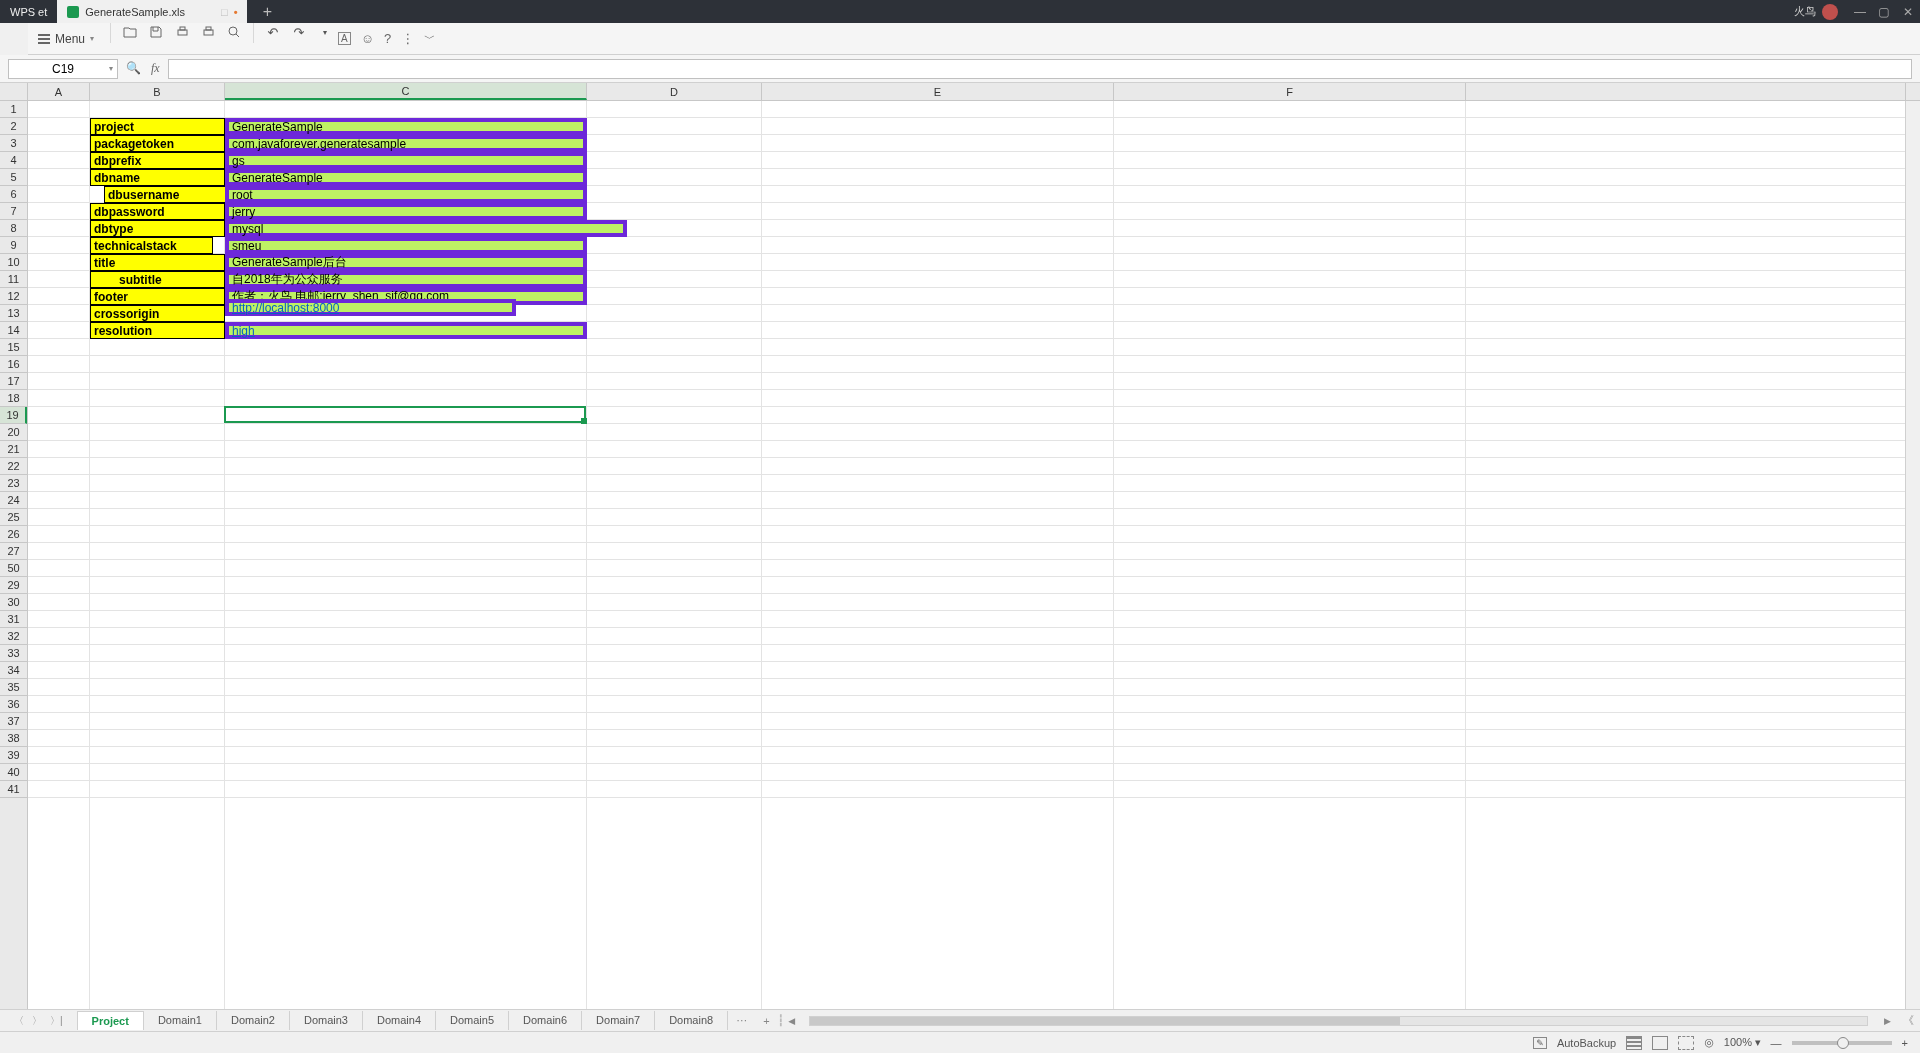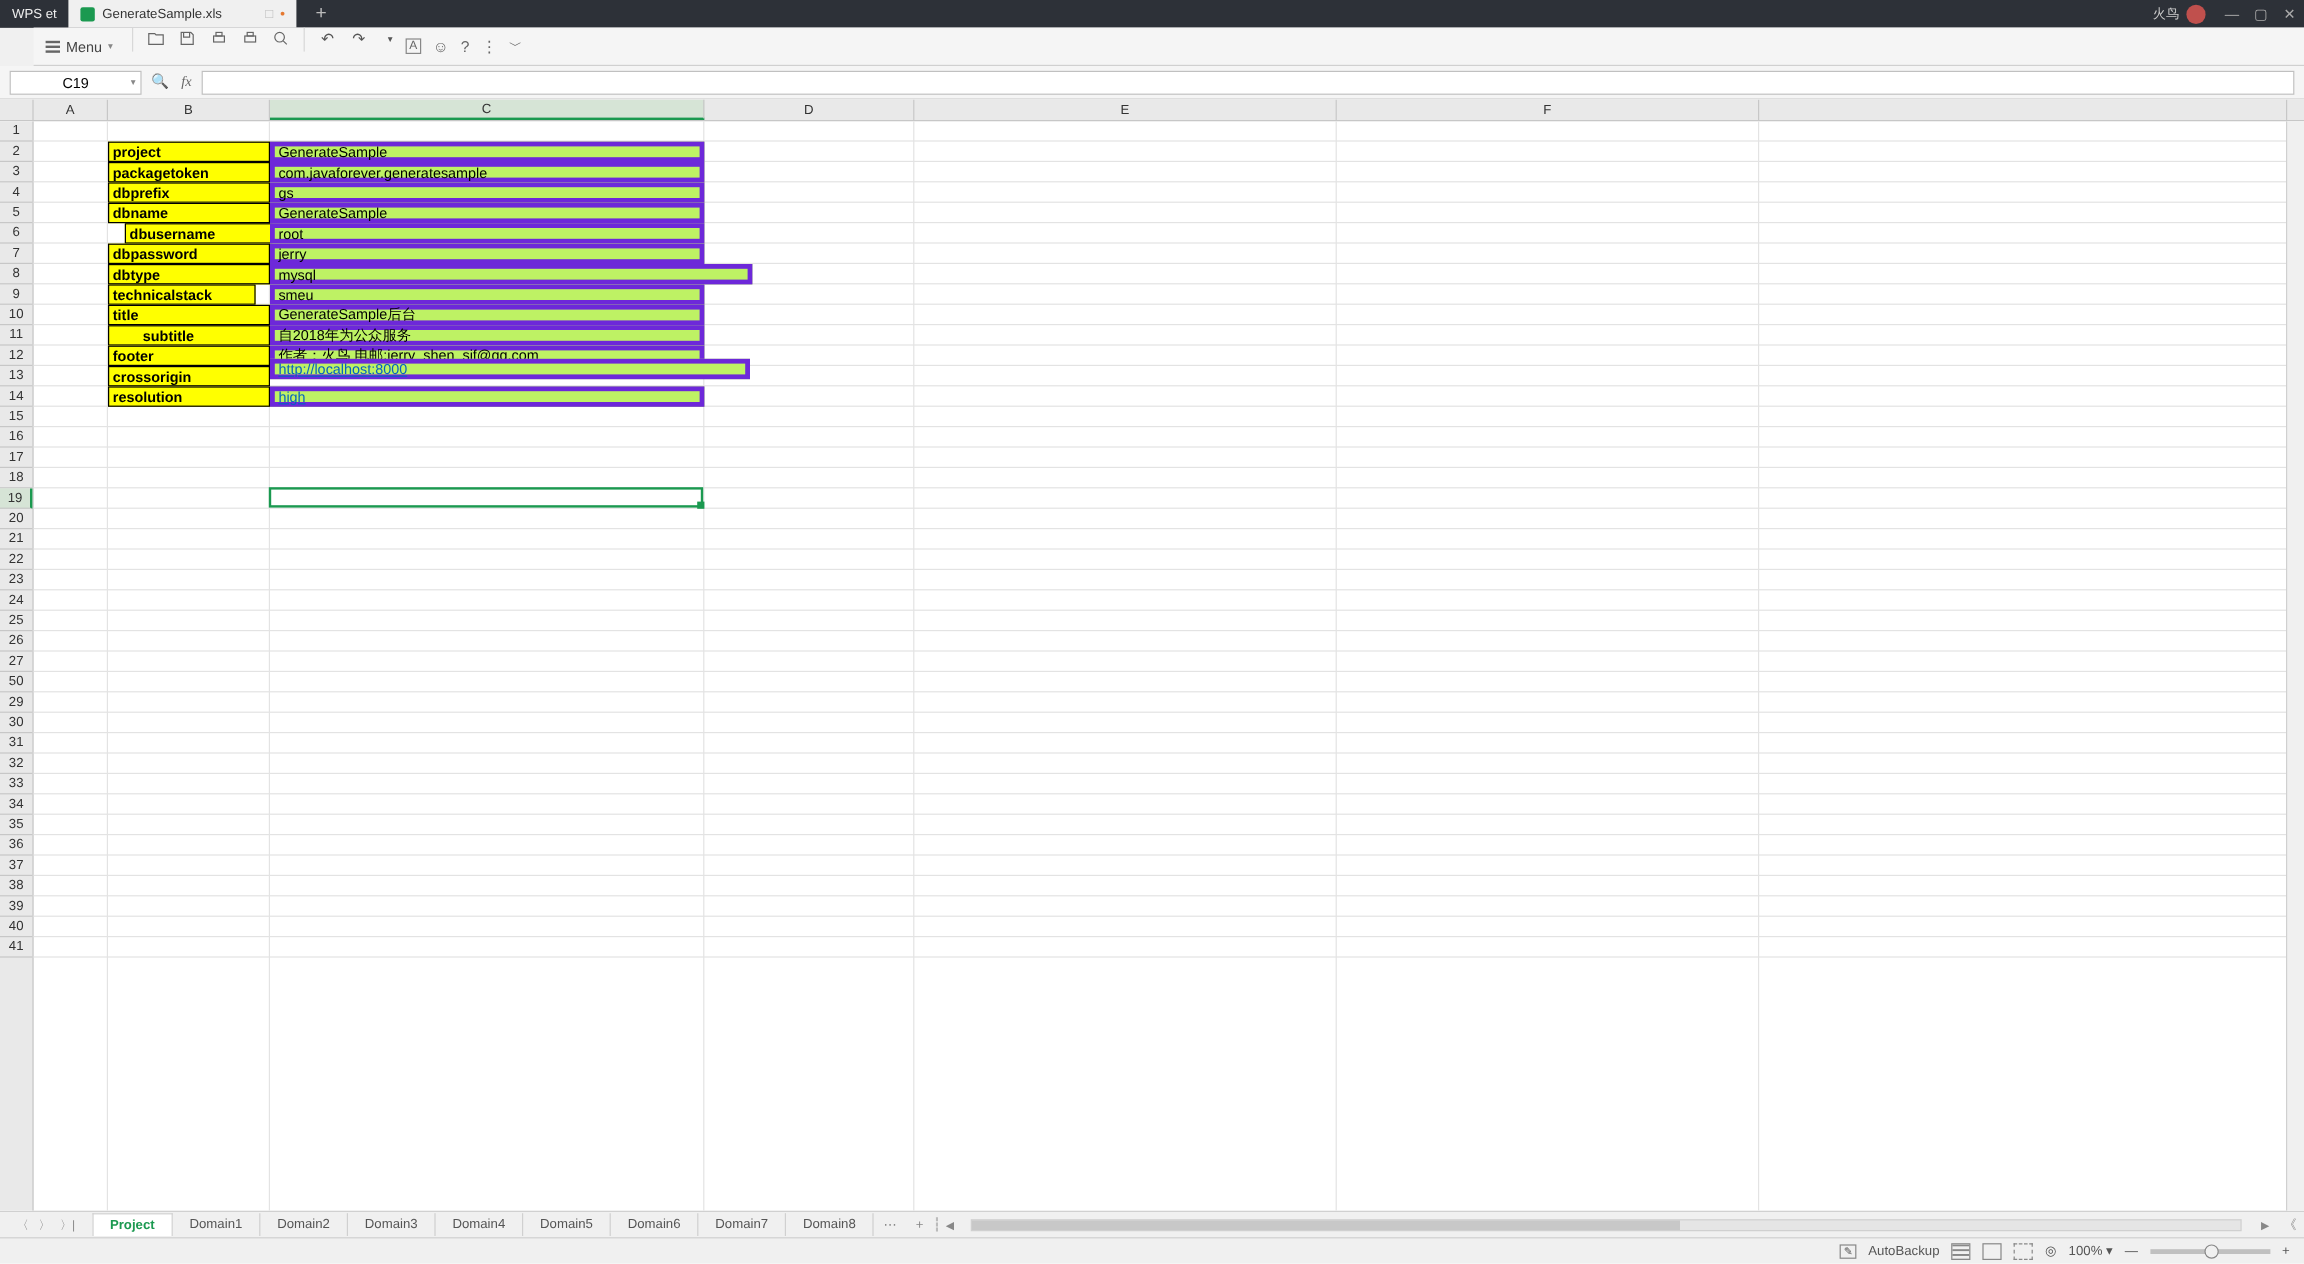--- a/index.html
+++ b/index.html
@@ -284,21 +284,21 @@
         <div class="cell valcell" style="left: 197px; top: 119px; width: 402px;">mysql</div>
         <div class="cell keycell" style="left: 62px; top: 136px; width: 123px;">technicalstack</div>
         <div class="cell valcell" style="left: 197px; top: 136px; width: 362px;">smeu</div>
         <div class="cell keycell" style="left: 62px; top: 153px; width: 135px;">title</div>
         <div class="cell valcell" style="left: 197px; top: 153px; width: 362px;">GenerateSample后台</div>
         <div class="cell keycell" style="left: 62px; top: 170px; width: 135px; padding-left: 28px;">subtitle</div>
         <div class="cell valcell" style="left: 197px; top: 170px; width: 362px;">自2018年为公众服务</div>
         <div class="cell keycell" style="left: 62px; top: 187px; width: 135px;">footer</div>
         <div class="cell valcell" style="left: 197px; top: 187px; width: 362px;">作者：火鸟   电邮:jerry_shen_sjf@qq.com</div>
         <div class="cell keycell" style="left: 62px; top: 204px; width: 135px;">crossorigin</div>
-        <div class="cell valcell link" style="left: 197px; top: 198px; width: 400px;">http://localhost:8000</div>
+        <div class="cell valcell link" style="left: 197px; top: 198px; width: 291px;">http://localhost:8000</div>
         <div class="cell keycell" style="left: 62px; top: 221px; width: 135px;">resolution</div>
         <div class="cell valcell link" style="left: 197px; top: 221px; width: 362px;">high</div>
         <div class="selection" style="left: 196px; top: 305px; width: 362px; height: 17px;"></div>
       </div>
     <div class="vscroll"></div>
   </div>
 </div>
 
 <div class="sheet-bar">
   <div class="sheet-nav">

